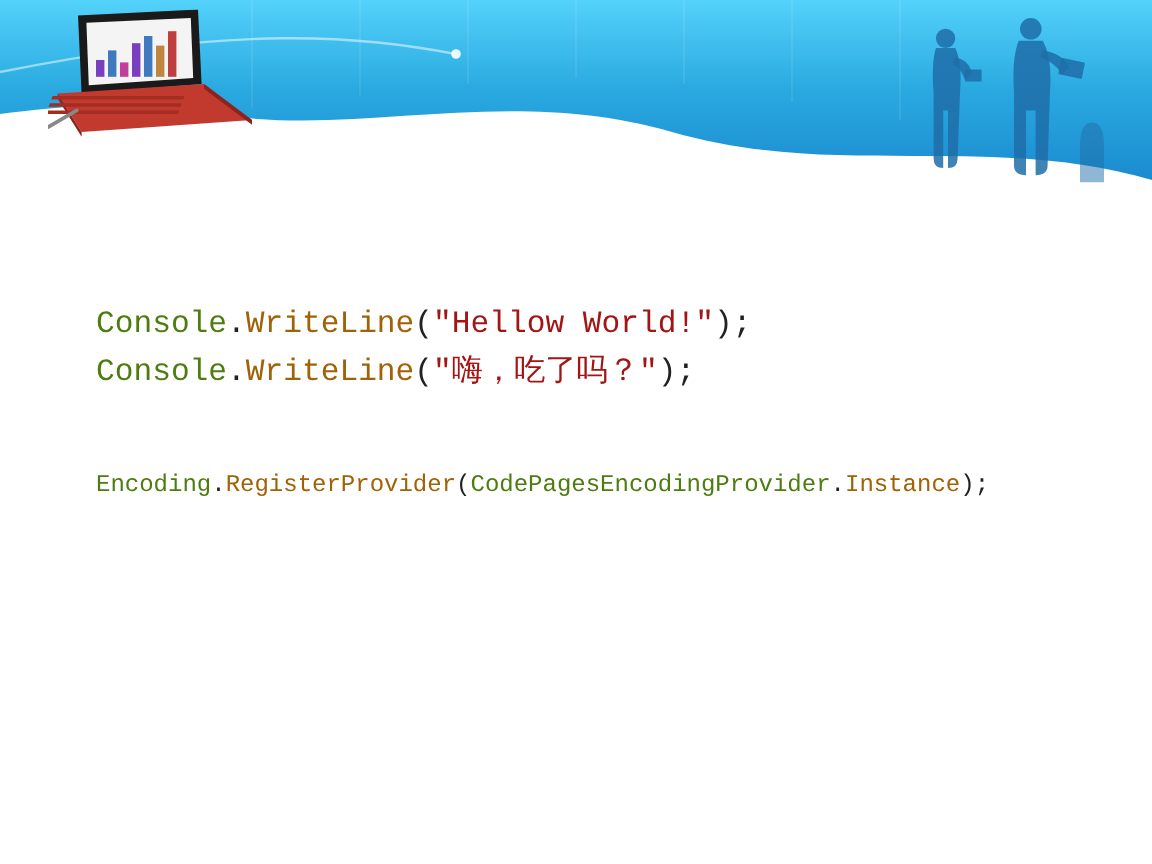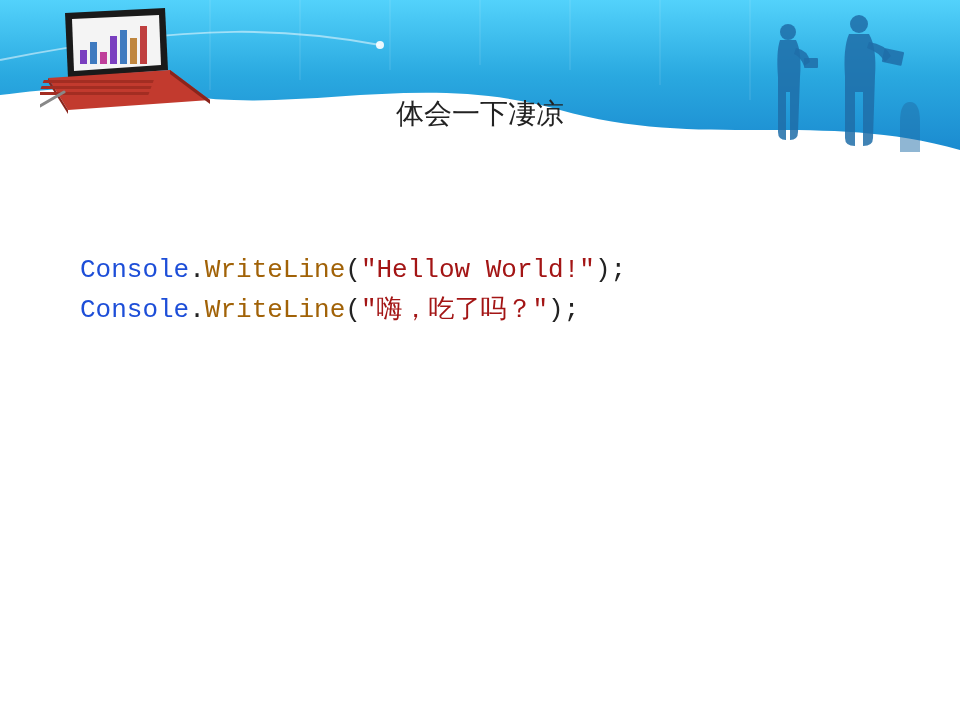--- a/index.html
+++ b/index.html
@@ -69,21 +69,21 @@
   
   .code2 {
     position: absolute;
     top: 390px;
     left: 80px;
     font-family: Consolas, "Courier New", monospace;
     font-size: 20px;
     line-height: 30px;
     white-space: pre;
   }
-  .tk-type   { color: #1d4ed8; }  
+  .tk-type   { color: #4d7c0f; }  
   .tk-dot    { color: #222; }
   .tk-method { color: #a16207; }
   .tk-paren  { color: #222; }
   .tk-str    { color: #a31515; }  
   .tk-semi   { color: #222; }
 </style>
 </head>
 <body>
 
 <div class="slide">
@@ -168,19 +168,19 @@
 
           <path d="M34,30 Q50,32 56,44 L50,50 Q44,40 32,36 Z"></path>
           <rect x="48" y="38" width="20" height="14" rx="1" transform="rotate(12 58 45)"></rect>
         </g>
 
         <path d="M150,90 Q160,90 160,110 L160,140 L140,140 L140,110 Q140,90 150,90 Z" fill-opacity="0.5"></path>
       </g>
     </svg>
   </div>
 
-  <div class="title">体会一下凄凉</div>
 
   <div class="code1"><span class="tk-type">Console</span><span class="tk-dot">.</span><span class="tk-method">WriteLine</span><span class="tk-paren">(</span><span class="tk-str">"Hellow World!"</span><span class="tk-paren">)</span><span class="tk-semi">;</span>
 <span class="tk-type">Console</span><span class="tk-dot">.</span><span class="tk-method">WriteLine</span><span class="tk-paren">(</span><span class="tk-str">"嗨，吃了吗？"</span><span class="tk-paren">)</span><span class="tk-semi">;</span></div>
 
+  <div class="code2"><span class="tk-type">Encoding</span><span class="tk-dot">.</span><span class="tk-method">RegisterProvider</span><span class="tk-paren">(</span><span class="tk-type">CodePagesEncodingProvider</span><span class="tk-dot">.</span><span class="tk-method">Instance</span><span class="tk-paren">)</span><span class="tk-semi">;</span></div>
 
 </div>
 
 </body></html>

